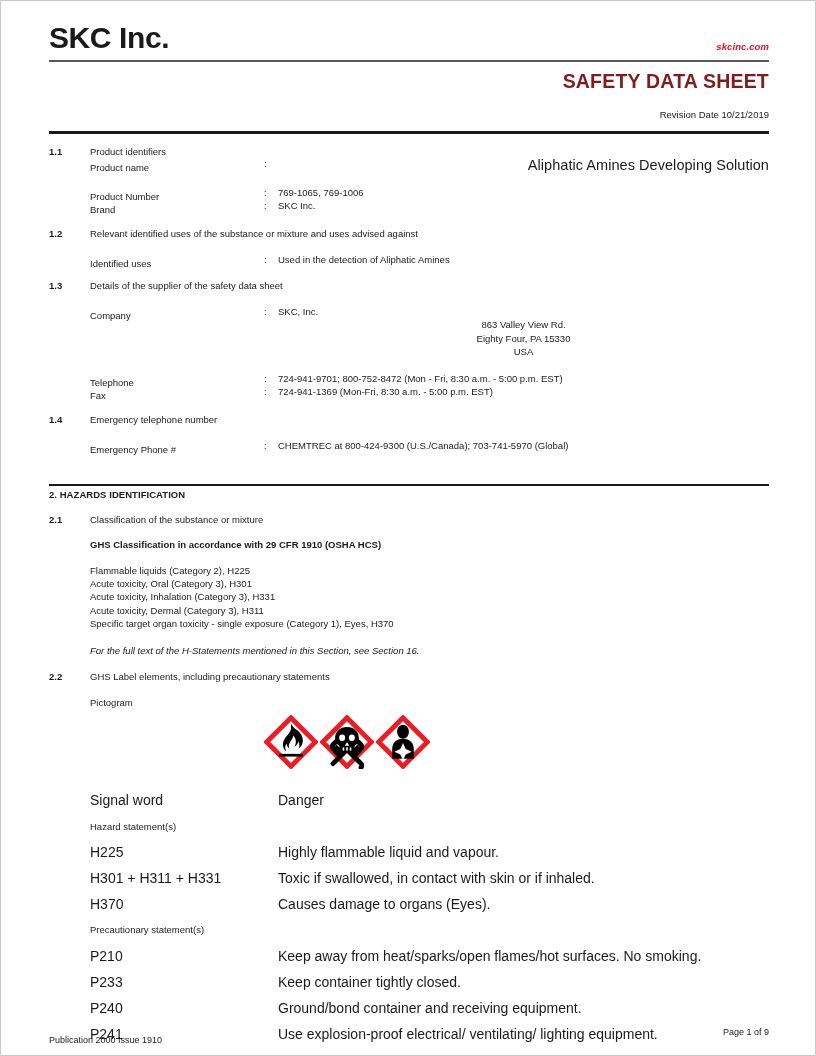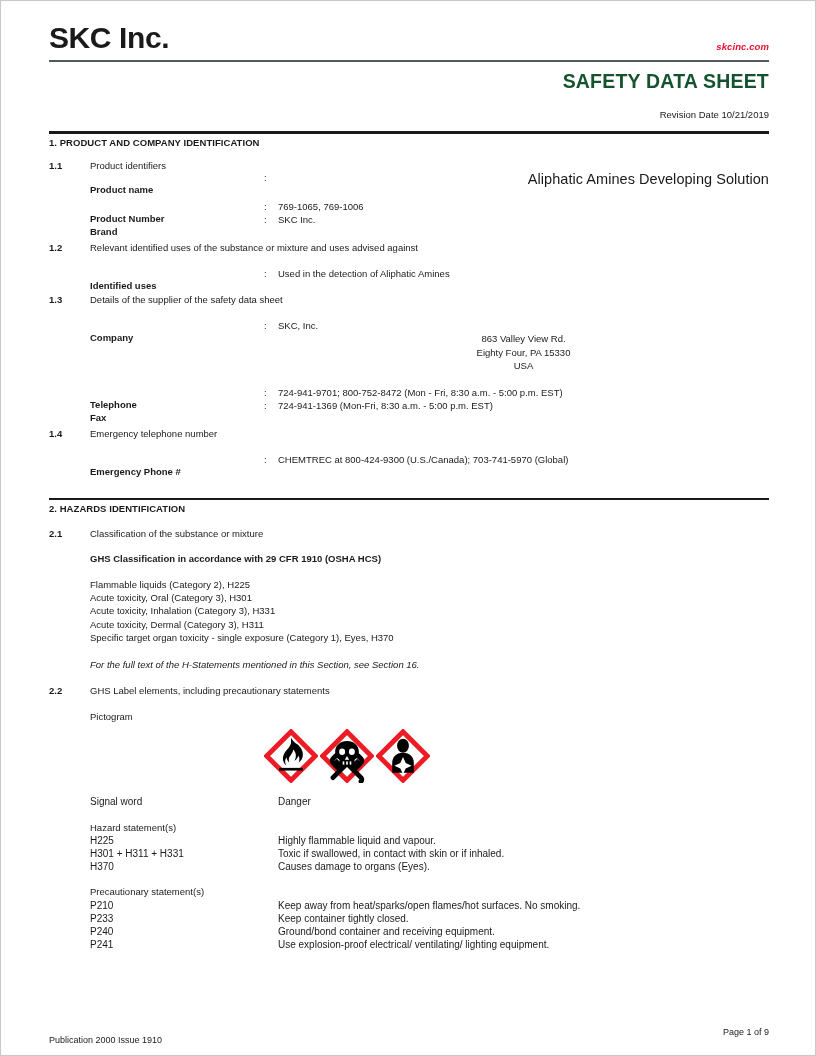--- a/index.html
+++ b/index.html
@@ -55,21 +55,21 @@
     height: 2px;
     background: #555a5e;
     margin-top: 1px;
   }
   .sds-title {
     text-align: right;
     font-size: 19.5px;
     font-weight: bold;
     letter-spacing: 0.2px;
     margin-top: 8px;
-    color: #14532d;
+    color: #7f1d1d;
   }
   .rev-date {
     text-align: right;
     font-size: 9.5px;
     margin-top: 16px;
     color: #1a1a1a;
   }
 
   
   .section-head {
@@ -113,23 +113,22 @@
   
   .row {
     position: relative;
     min-height: 13px;
     font-size: 9.5px;
     line-height: 13.2px;
   }
   .row .lbl {
     position: absolute;
     left: 41px;
-    top: 12px;
+    top: 4px;
     width: 168px;
-    font-weight: bold;
   }
   .row .colon {
     position: absolute;
     left: 215px;
     top: 0;
   }
   .row .val {
     margin-left: 229px;
     display: block;
   }
@@ -170,22 +169,23 @@
   }
   .picto {
     width: 54px;
     height: 54px;
     display: block;
   }
 
   
   .stmt {
     position: relative;
-    font-size: 10px;
+    font-size: 14px;
     line-height: 13.2px;
+    margin-top: 13px;
   }
   .stmt .code {
     position: absolute;
     left: 41px;
     top: 0;
     width: 180px;
   }
   .stmt .text {
     margin-left: 229px;
   }
@@ -221,21 +221,20 @@
     <div class="hdr-logo-row">
       <div class="logo">SKC Inc.</div>
       <div class="site">skcinc.com</div>
     </div>
     <div class="hdr-rule"></div>
     <div class="sds-title">SAFETY DATA SHEET</div>
     <div class="rev-date">Revision Date 10/21/2019</div>
 
     <div class="section-head">
       <div class="section-rule"></div>
-      <div class="section-title">1. PRODUCT AND COMPANY IDENTIFICATION</div>
     </div>
 
     <div class="spacer-12"></div>
 
     <div class="block">
       <div class="num">1.1</div>
       <div class="heading">Product identifiers</div>
     </div>
     <div class="row big">
       <span class="lbl">Product name</span>

